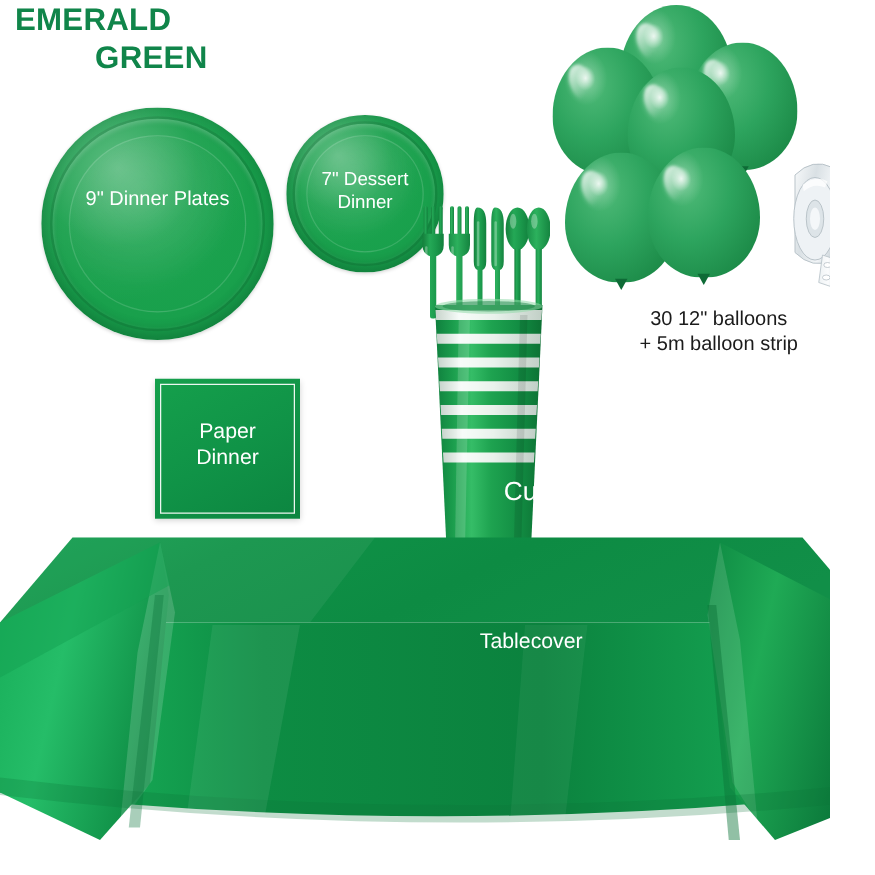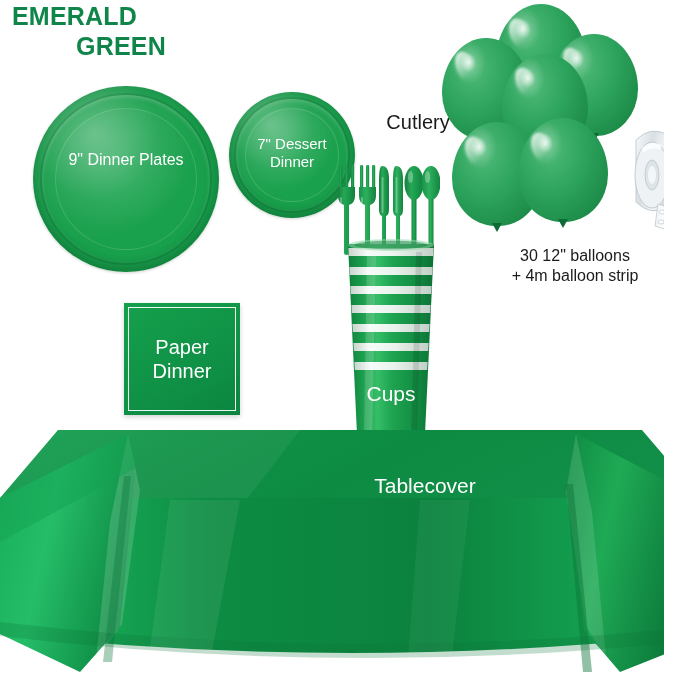--- a/index.html
+++ b/index.html
@@ -53,30 +53,30 @@
 
   #lbl-dinner{left:33px;top:150px;width:186px;font-size:16px;}
   #lbl-dessert{left:230px;top:135px;width:124px;font-size:15px;}
 
   
   #cutlery{position:absolute;left:336px;top:163px;width:104px;height:92px;}
   #lbl-cutlery{left:358px;top:110px;width:120px;font-size:20px;}
 
   
   #cups{position:absolute;left:330px;top:238px;width:122px;height:208px;}
-  #lbl-cups{left:330px;top:381px;width:122px;font-size:21px;}
+  #lbl-cups{left:330px;top:381px;width:122px;font-size:21px;text-align:right;}
 
   
   #napkins{
     position:absolute;left:124px;top:303px;width:116px;height:112px;
     background:linear-gradient(150deg,#15a04c 0%,#109347 52%,#0c8540 100%);
     box-shadow:0 2px 5px rgba(0,0,0,.18);
   }
   #napkins .nb{position:absolute;inset:4px;border:1px solid rgba(255,255,255,.92);}
-  #lbl-napkins{left:124px;top:335px;width:116px;font-size:20px;}
+  #lbl-napkins{left:124px;top:335px;width:116px;font-size:17px;}
 
   
   #balloons{position:absolute;left:440px;top:0px;width:200px;height:240px;}
   .balloon{position:absolute;border-radius:50% 50% 48% 48%/54% 54% 46% 46%;
     background:
       radial-gradient(ellipse at 30% 24%, rgba(255,255,255,.85) 0%, rgba(255,255,255,.18) 9%, rgba(255,255,255,0) 20%),
       radial-gradient(ellipse at 36% 30%, #4fba78 0%, #2da45e 42%, #1d8c49 78%, #14793d 100%);
   }
   .balloon .knot{
     position:absolute;left:50%;bottom:-6px;transform:translateX(-50%);
@@ -88,21 +88,21 @@
     background:linear-gradient(150deg, rgba(255,255,255,.92), rgba(255,255,255,0) 72%);
     transform:rotate(-22deg);filter:blur(1.2px);
   }
 
   
   #strip{position:absolute;left:628px;top:118px;width:70px;height:112px;}
   #lbl-balloons{left:455px;top:246px;width:240px;font-size:16px;}
 
   
   #tablecover{position:absolute;left:0;top:372px;width:700px;height:300px;}
-  #lbl-table{left:290px;top:473px;width:270px;font-size:21px;}
+  #lbl-table{left:290px;top:503px;width:270px;font-size:17px;}
 </style>
 </head>
 <body>
 
 <div id="stage">
 
   <div class="title">
     <span class="l1">EMERALD</span>
     <span class="l2">GREEN</span>
   </div>
@@ -171,21 +171,20 @@
       <g fill="#ffffff" opacity=".30">
         <rect x="4" y="34" width="2" height="40" rx="1"></rect>
         <rect x="25" y="34" width="2" height="40" rx="1"></rect>
         <rect x="45.5" y="14" width="2" height="36" rx="1"></rect>
         <rect x="59.5" y="14" width="2" height="36" rx="1"></rect>
         <ellipse cx="74.5" cy="14" rx="2.6" ry="6"></ellipse>
         <ellipse cx="91.5" cy="14" rx="2.6" ry="6"></ellipse>
       </g>
     </svg>
   </div>
-  <div class="lbl dark" id="lbl-cutlery">Cutlery</div>
 
   <div id="cups">
     <svg viewBox="0 0 122 208" width="122" height="208">
       <defs>
         <linearGradient id="gcup" x1="0" y1="0" x2="1" y2="0">
           <stop offset="0%" stop-color="#0f7f3d"></stop>
           <stop offset="16%" stop-color="#1a9c4c"></stop>
           <stop offset="34%" stop-color="#35bd67"></stop>
           <stop offset="52%" stop-color="#1ea350"></stop>
           <stop offset="78%" stop-color="#128d43"></stop>
@@ -287,21 +286,21 @@
       <path d="M30 86 l12 4 l-3 22 l-12 -4 z" fill="url(#gtail)" stroke="#b9c3c9" stroke-width="0.7"></path>
       <ellipse cx="34" cy="94" rx="3" ry="2" fill="#ffffff" stroke="#b4bec4" stroke-width="0.6"></ellipse>
       <ellipse cx="33" cy="104" rx="3" ry="2" fill="#ffffff" stroke="#b4bec4" stroke-width="0.6"></ellipse>
 
       <path d="M14 30 q10 -8 20 -3 l-2 5 q-9 -4 -17 3 z" fill="#ffffff" opacity=".75"></path>
     </svg>
   </div>
 
   <div class="lbl dark" id="lbl-balloons">
     <span>30 12" balloons</span><br>
-    <span>+ 4m balloon strip</span>
+    <span>+ 5m balloon strip</span>
   </div>
 
   <div id="tablecover">
     <svg viewBox="0 0 700 300" width="700" height="300">
       <defs>
         <linearGradient id="gtop" x1="0" y1="0" x2="1" y2="0.2">
           <stop offset="0%" stop-color="#14a050"></stop>
           <stop offset="28%" stop-color="#0f9247"></stop>
           <stop offset="60%" stop-color="#0d8b43"></stop>
           <stop offset="100%" stop-color="#118f48"></stop>

